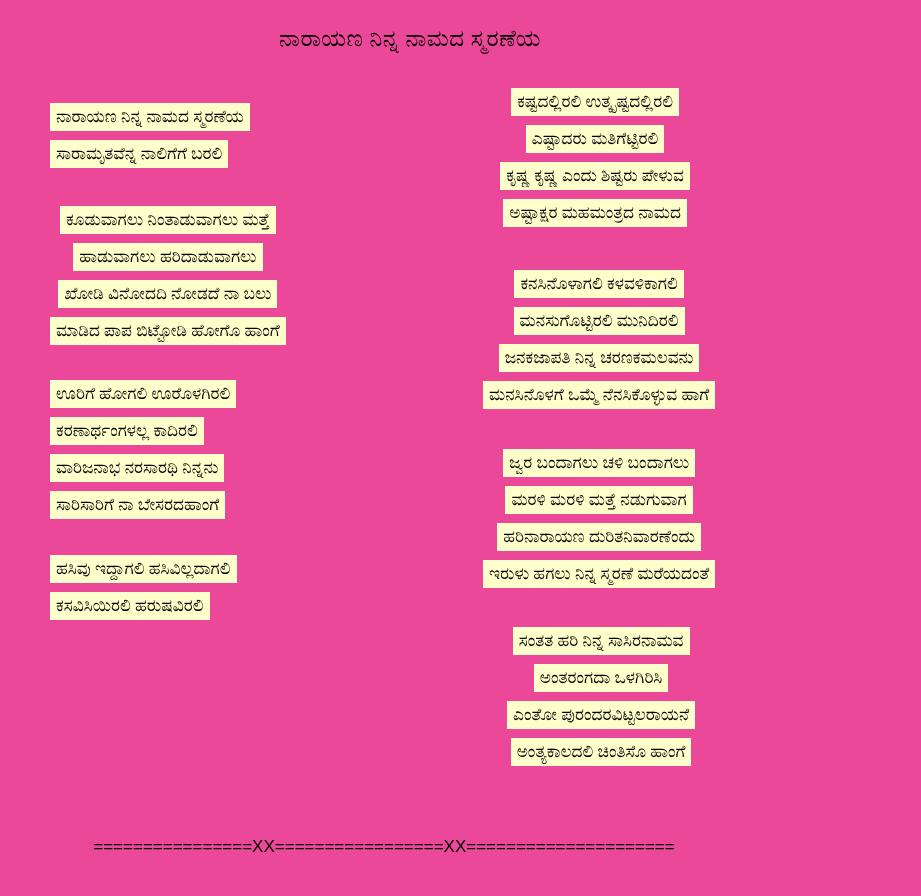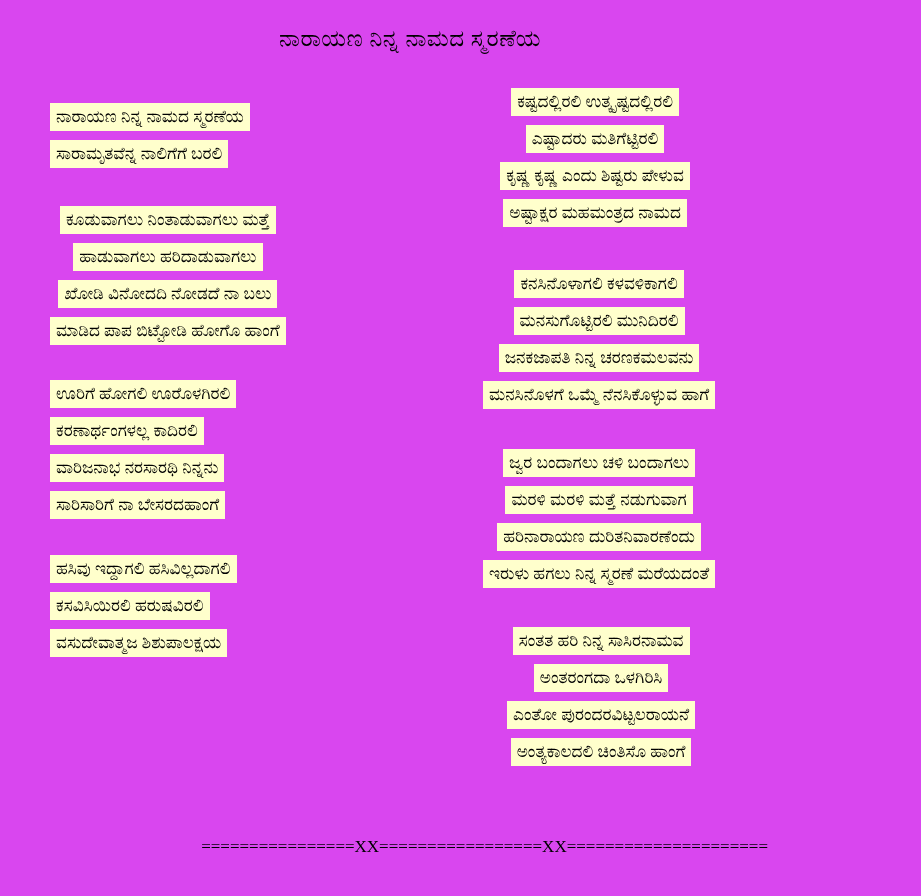--- a/index.html
+++ b/index.html
@@ -11,21 +11,21 @@
     width: 921px;
     height: 896px;
     position: relative;
     font-family: "Liberation Serif", serif;
     color: #000000;
     overflow: hidden;
   }
   .page {
     position: absolute;
     inset: 0;
-    background: #d946ef;
+    background: #ec4899;
   }
   .doc-title {
     position: absolute;
     top: 26px;
     left: 0;
     width: 820px;
     text-align: center;
     font-size: 23px;
     font-weight: normal;
     letter-spacing: 0.5px;
@@ -59,22 +59,22 @@
     line-height: 28px;
     padding: 0 6px;
     font-size: 17px;
     white-space: nowrap;
   }
   .footer-divider {
     position: absolute;
     top: 837px;
     left: 0;
     width: 768px;
-    text-align: right;
-    font-family: Liberation Serif, serif;
+    text-align: center;
+    font-family: Liberation Sans, sans-serif;
     font-size: 17px;
     letter-spacing: 0px;
     white-space: nowrap;
   }
 </style>
 </head>
 <body>
 
 <div class="page">
 
@@ -97,21 +97,20 @@
     <div class="stanza stanza-2">
       <div class="line"><span class="hl">ಊರಿಗೆ ಹೋಗಲಿ ಊರೊಳಗಿರಲಿ</span></div>
       <div class="line"><span class="hl">ಕರಣಾರ್ಥಂಗಳಲ್ಲ ಕಾದಿರಲಿ</span></div>
       <div class="line"><span class="hl">ವಾರಿಜನಾಭ ನರಸಾರಥಿ ನಿನ್ನನು</span></div>
       <div class="line"><span class="hl">ಸಾರಿಸಾರಿಗೆ ನಾ ಬೇಸರದಹಾಂಗೆ</span></div>
     </div>
 
     <div class="stanza stanza-3">
       <div class="line"><span class="hl">ಹಸಿವು ಇದ್ದಾಗಲಿ ಹಸಿವಿಲ್ಲದಾಗಲಿ</span></div>
       <div class="line"><span class="hl">ಕಸವಿಸಿಯಿರಲಿ ಹರುಷವಿರಲಿ</span></div>
-      <div class="line"><span class="hl">ವಸುದೇವಾತ್ಮಜ ಶಿಶುಪಾಲಕ್ಷಯ</span></div>
     </div>
 
   </div>
 
   <div class="column col-right">
 
     <div class="stanza stanza-0">
       <div class="line"><span class="hl">ಕಷ್ಟದಲ್ಲಿರಲಿ ಉತ್ಕೃಷ್ಟದಲ್ಲಿರಲಿ</span></div>
       <div class="line"><span class="hl">ಎಷ್ಟಾದರು ಮತಿಗೆಟ್ಟಿರಲಿ</span></div>
       <div class="line"><span class="hl">ಕೃಷ್ಣ ಕೃಷ್ಣ ಎಂದು ಶಿಷ್ಟರು ಪೇಳುವ</span></div>

